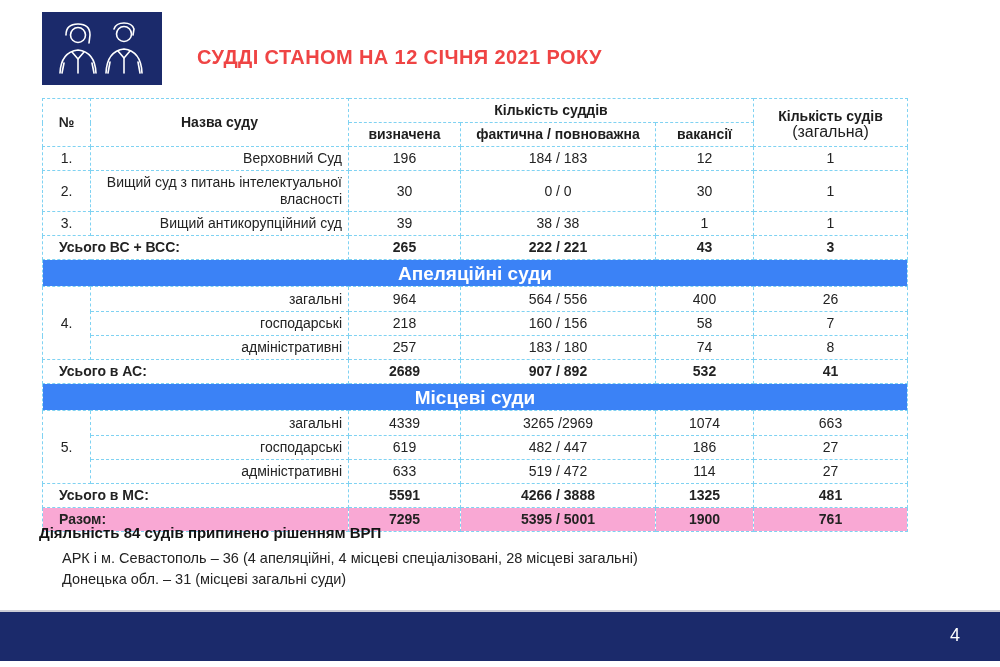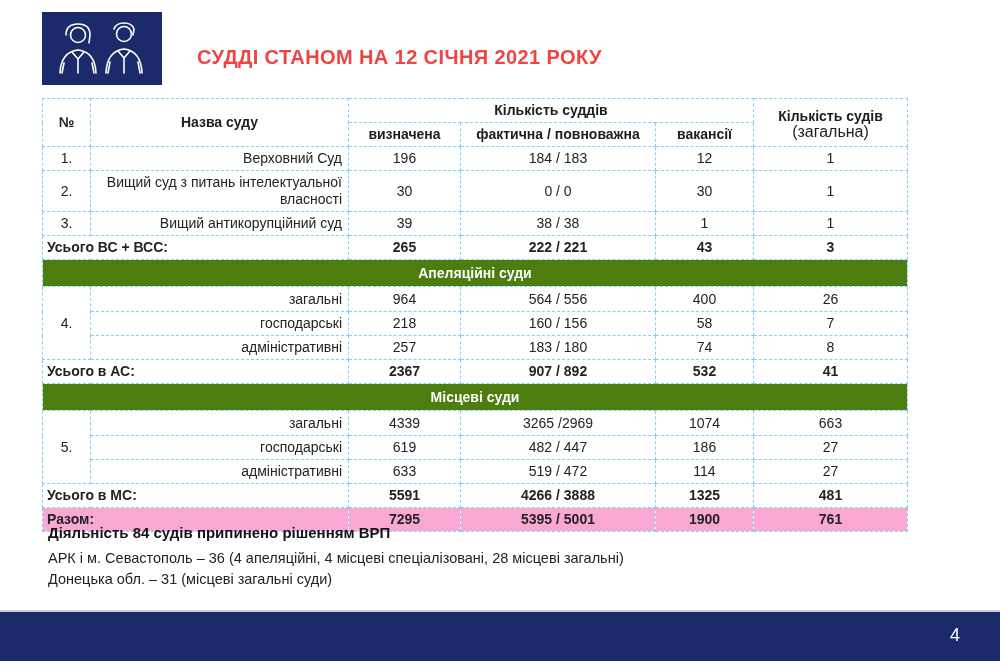--- a/index.html
+++ b/index.html
@@ -23,31 +23,31 @@
   table{border-collapse:collapse;width:865px;table-layout:fixed;}
   td{
     border:1px dashed #7fd2f2;
     font-size:14px;line-height:17px;color:#232323;
     text-align:center;vertical-align:middle;padding:3px 6px;
     overflow:hidden;
   }
   td.th{font-weight:700;color:#1e1e1e;}
   td.name{text-align:right;padding-left:9px;}
   tr.section td{
-    background:#4d7c0f;color:#ffffff;font-weight:700;
-    height:20px;font-size:14px;margin-top:48px;
+    background:#3b82f6;color:#ffffff;font-weight:700;
+    height:20px;font-size:19px;margin-top:48px;
   }
   tr.total td{font-weight:700;}
-  td.total-label{text-align:left;padding-left:4px;}
+  td.total-label{text-align:left;padding-left:16px;}
   tr.grand td{background:#f9a8d4;font-weight:700;}
   .sub-note{font-size:16px;font-weight:400;line-height:13px;}
   
-  .notes{position:absolute;left:48px;top:524px;width:860px;}
+  .notes{position:absolute;left:39px;top:524px;width:860px;}
   .notes-title{font-size:15px;font-weight:700;color:#141414;margin-bottom:7px;}
-  .notes-line{font-size:14.5px;line-height:20.5px;color:#232323;}
+  .notes-line{font-size:14.5px;line-height:20.5px;color:#232323;margin-left:23px;}
   
   .footer-bar{
     position:absolute;left:0;top:610px;width:1000px;height:51px;
     background:#1b2a6b;border-top:2px solid #cdcdd6;box-sizing:border-box;
   }
   .page-number{
     position:absolute;right:40px;top:13px;
     color:#ffffff;font-size:18px;font-weight:400;
   }
 </style>
@@ -154,21 +154,21 @@
       </tr>
       <tr style="height:24px">
         <td class="name">адміністративні</td>
         <td>257</td>
         <td>183 / 180</td>
         <td>74</td>
         <td>8</td>
       </tr>
       <tr class="total" style="height:24px">
         <td class="total-label" colspan="2">Усього в АС:</td>
-        <td>2367</td>
+        <td>2689</td>
         <td>907 / 892</td>
         <td>532</td>
         <td>41</td>
       </tr>
 
       <tr class="section">
         <td colspan="6">Місцеві суди</td>
       </tr>
       <tr style="height:25px">
         <td rowspan="3">5.</td>

